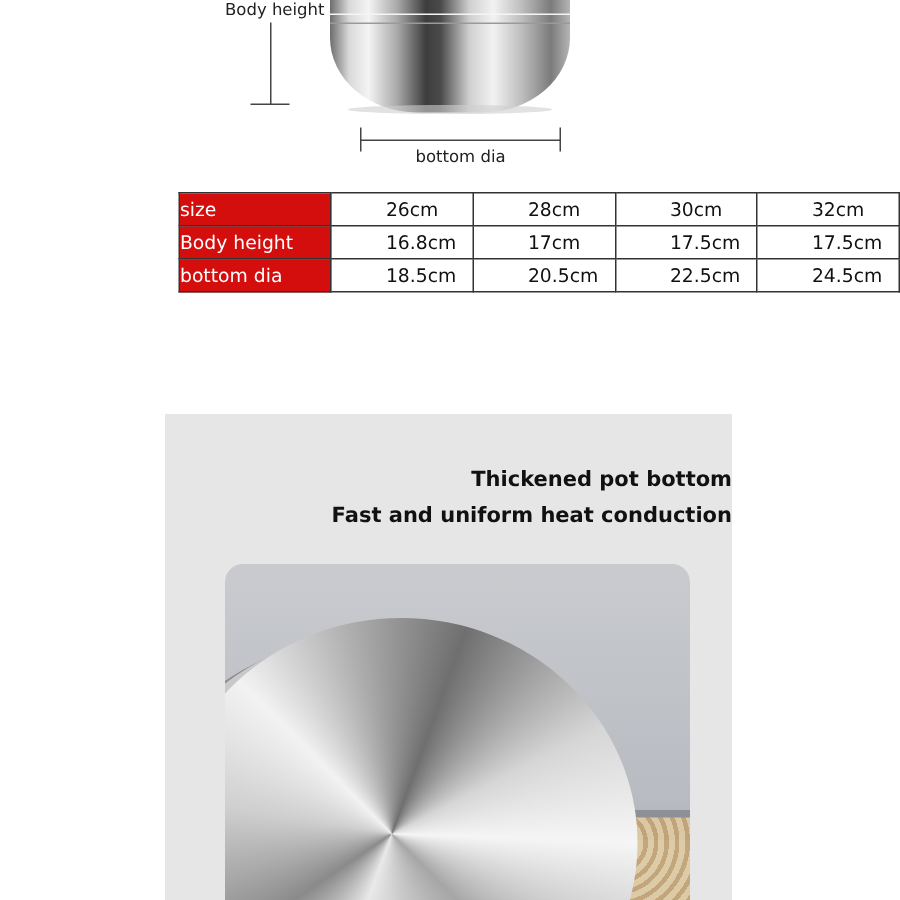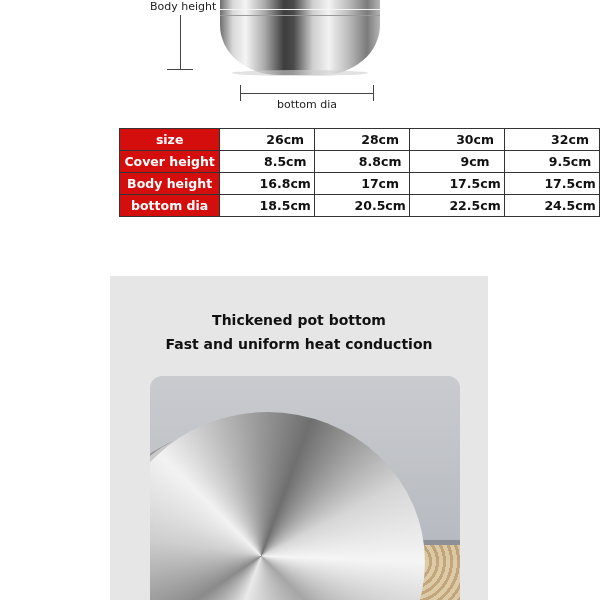--- a/index.html
+++ b/index.html
@@ -4,25 +4,25 @@
 <style>
   html,body{margin:0;padding:0;}
   body{width:600px;height:600px;background:#ffffff;position:relative;overflow:hidden;font-family:"DejaVu Sans","Liberation Sans",sans-serif;}
   .pot-top{position:absolute;left:220px;top:-40px;width:160px;height:115px;border-radius:0 0 58px 58px / 0 0 50px 50px;
     background:linear-gradient(90deg,#6e6e6e 0%,#d9d9d9 8%,#f4f4f4 16%,#a9a9a9 28%,#3d3d3d 40%,#4a4a4a 46%,#cfcfcf 58%,#f2f2f2 68%,#bdbdbd 80%,#7b7b7b 92%,#b5b5b5 100%);}
   .pot-rim{position:absolute;left:220px;top:9px;width:160px;height:5px;border-top:1px solid #f5f5f5;border-bottom:1px solid #9a9a9a;}
   .pot-shadow{position:absolute;left:232px;top:70px;width:136px;height:6px;border-radius:50%;background:#cfcfcf;opacity:.6;}
   .label{position:absolute;font-size:11px;color:#222;}
   .vline{position:absolute;background:#444;}
   table.spec{position:absolute;left:119px;top:128px;border-collapse:collapse;font-size:12.5px;}
-  table.spec td{height:21px;border:1.5px solid #333;text-align:center;padding:0;color:#111;font-weight:bold;}
+  table.spec td{height:21px;border:1.5px solid #333;padding:0;color:#111;}
   table.spec td.h{background:#d40d0d;color:#fff;width:107px;}
   table.spec td.v{width:59px;background:#fff;padding-left:36px;}
   .panel{position:absolute;left:110px;top:276px;width:378px;height:324px;background:#e6e6e6;}
-  .title{position:absolute;left:110px;width:378px;text-align:center;font-size:14px;color:#111;font-weight:bold;}
+  .title{position:absolute;left:110px;width:378px;text-align:right;font-size:14px;color:#111;font-weight:bold;}
   .photo{position:absolute;left:150px;top:376px;width:310px;height:224px;border-radius:12px 12px 0 0;overflow:hidden;
     background:linear-gradient(180deg,#c9cbcf 0%,#b8bbc1 70%,#9da1a8 100%);}
   .disc{position:absolute;left:-40px;top:36px;width:315px;height:300px;border-radius:50%;
     background:conic-gradient(from 200deg at 48% 48%,#e9e9e9,#8a8a8a 10%,#cfcfcf 22%,#f2f2f2 32%,#9a9a9a 44%,#6f6f6f 50%,#d6d6d6 62%,#f5f5f5 70%,#a6a6a6 82%,#cacaca 92%,#e9e9e9);
     box-shadow:-18px 10px 0 0 #c9c9c9, -26px 14px 0 0 #8e8e8e;}
   .beans{position:absolute;right:0;bottom:0;width:70px;height:55px;background:repeating-radial-gradient(circle at 30% 30%,#e3cfa6 0 4px,#c6a676 4px 7px);border-radius:30px 0 0 0;opacity:.9;}
   .cloth{position:absolute;right:0;bottom:40px;width:90px;height:20px;background:#8d9097;}
 </style>
 </head>
 <body>
@@ -45,27 +45,20 @@
 <table class="spec">
   <tbody id="spec-body">
       <tr>
         <td class="h">size</td>
         <td class="v">26cm</td>
         <td class="v">28cm</td>
         <td class="v">30cm</td>
         <td class="v">32cm</td>
       </tr>
       <tr>
-        <td class="h">Cover height</td>
-        <td class="v">8.5cm</td>
-        <td class="v">8.8cm</td>
-        <td class="v">9cm</td>
-        <td class="v">9.5cm</td>
-      </tr>
-      <tr>
         <td class="h">Body height</td>
         <td class="v">16.8cm</td>
         <td class="v">17cm</td>
         <td class="v">17.5cm</td>
         <td class="v">17.5cm</td>
       </tr>
       <tr>
         <td class="h">bottom dia</td>
         <td class="v">18.5cm</td>
         <td class="v">20.5cm</td>

